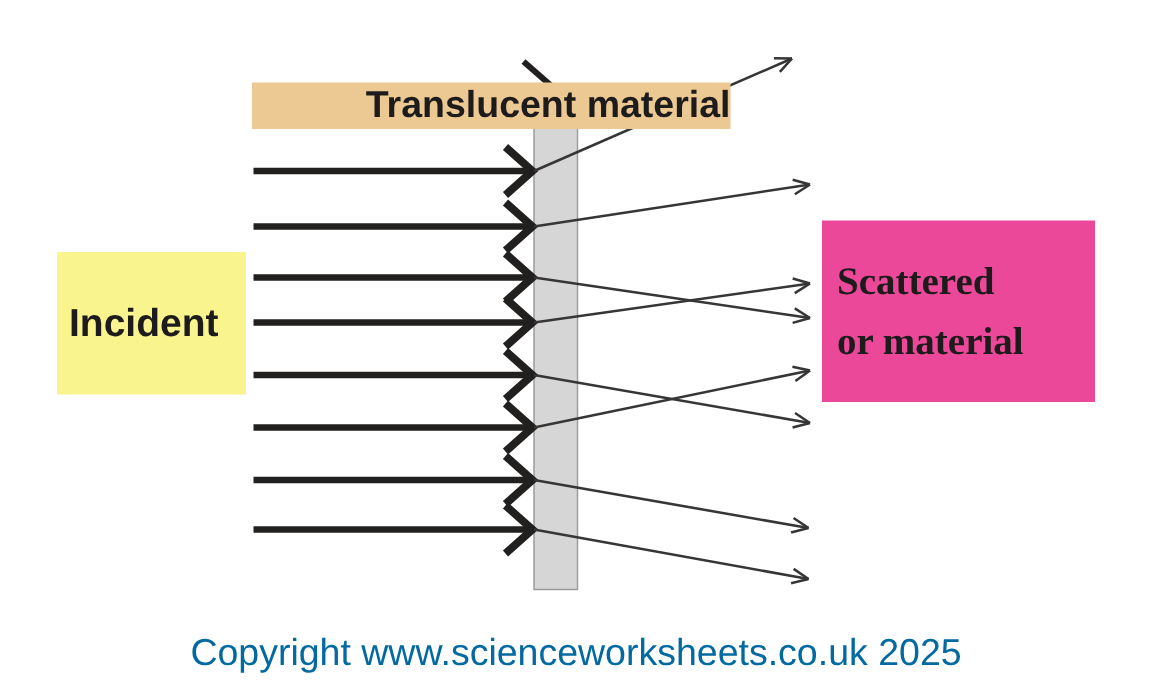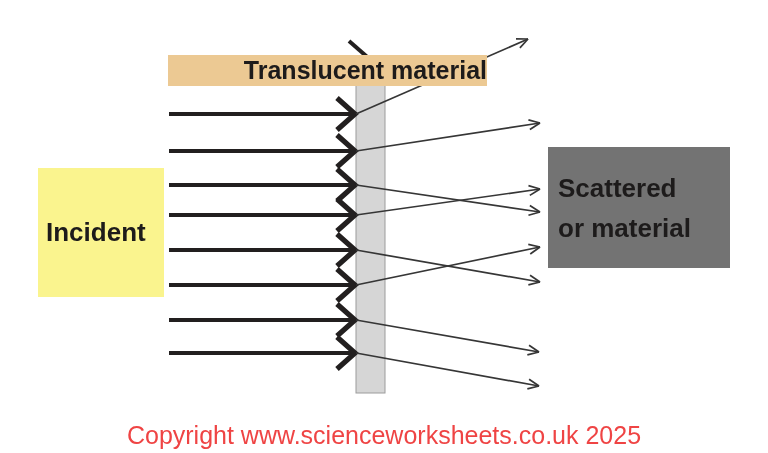--- a/index.html
+++ b/index.html
@@ -37,21 +37,21 @@
     display: flex;
     align-items: center;
     justify-content: flex-end;
     white-space: nowrap;
     margin-top: 43px;
   }
   .label-yellow {
     left: 38px;
     top: 168px;
     width: 126px;
-    height: 129px;
+    height: 95px;
     font-size: 26px;
     line-height: 39px;
     padding-left: 8px;
     display: flex;
     flex-direction: column;
     justify-content: center;
   }
   .label-blue {
     left: 548px;
     top: 147px;
@@ -125,20 +125,20 @@
     </svg>
 
   <div class="label label-tan" style="background: rgb(236, 201, 147);">
     <span>Translucent material</span>
   </div>
 
   <div class="label label-yellow" style="background: rgb(250, 244, 142);">
     <div>Incident</div>
   </div>
 
-  <div class="label label-blue" style="background: #737373;">
+  <div class="label label-blue" style="background: #ec4899; font-family: Liberation Serif, serif;">
     <div>Scattered</div>
     <div>or material</div>
   </div>
 
-  <div class="copyright" style="color: #ef4444;">Copyright www.scienceworksheets.co.uk 2025</div>
+  <div class="copyright" style="color: #0369a1;">Copyright www.scienceworksheets.co.uk 2025</div>
 
 </div>
 
 </body></html>

